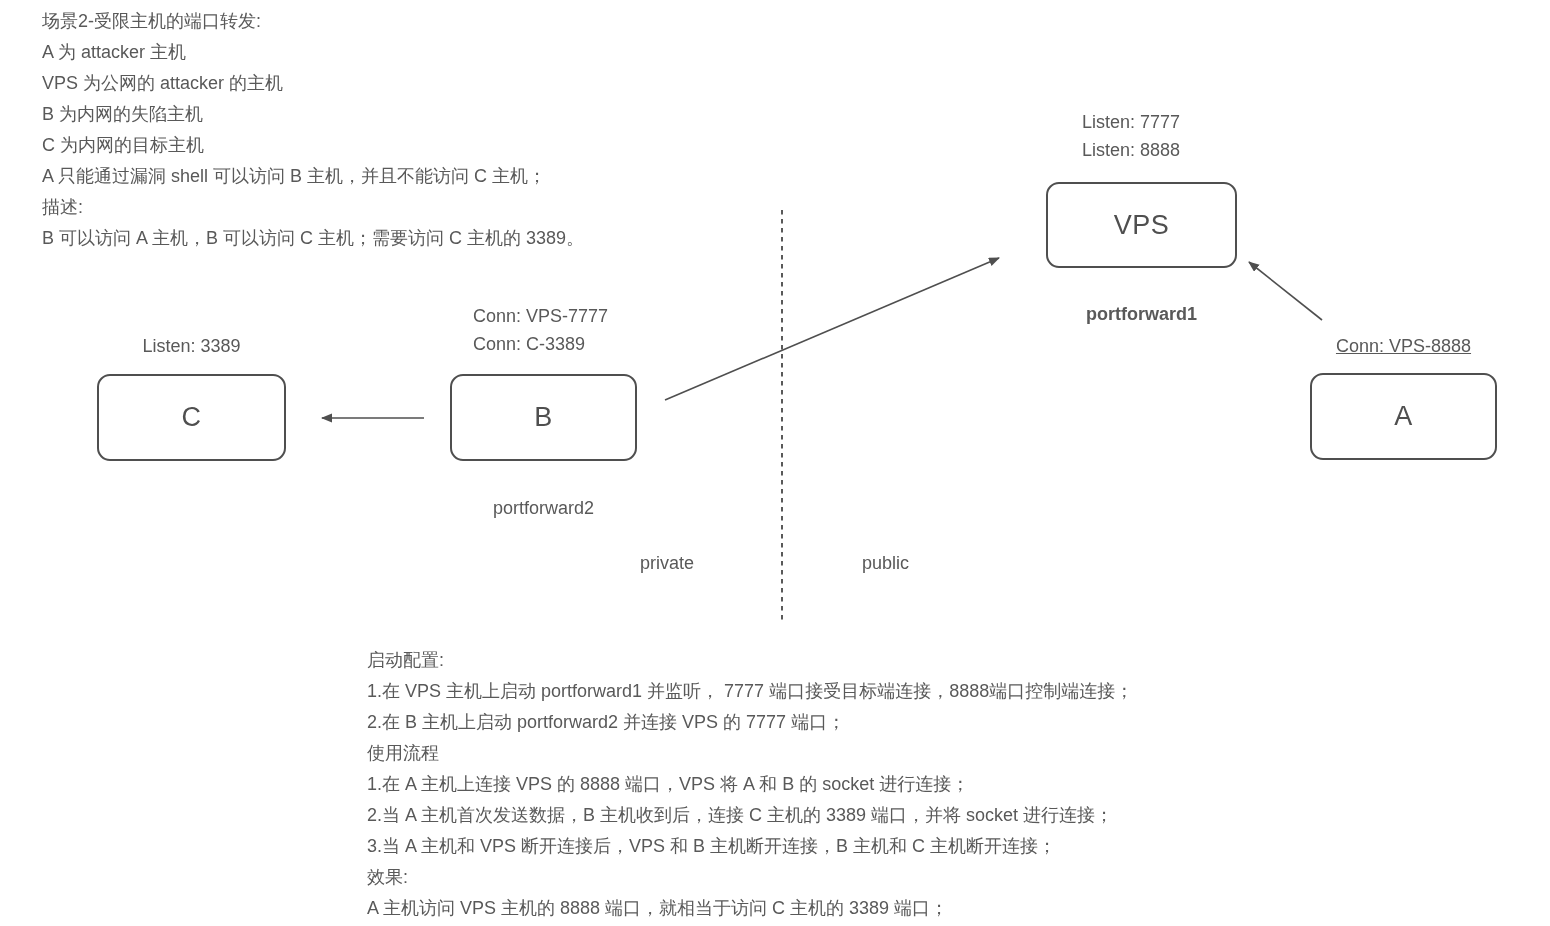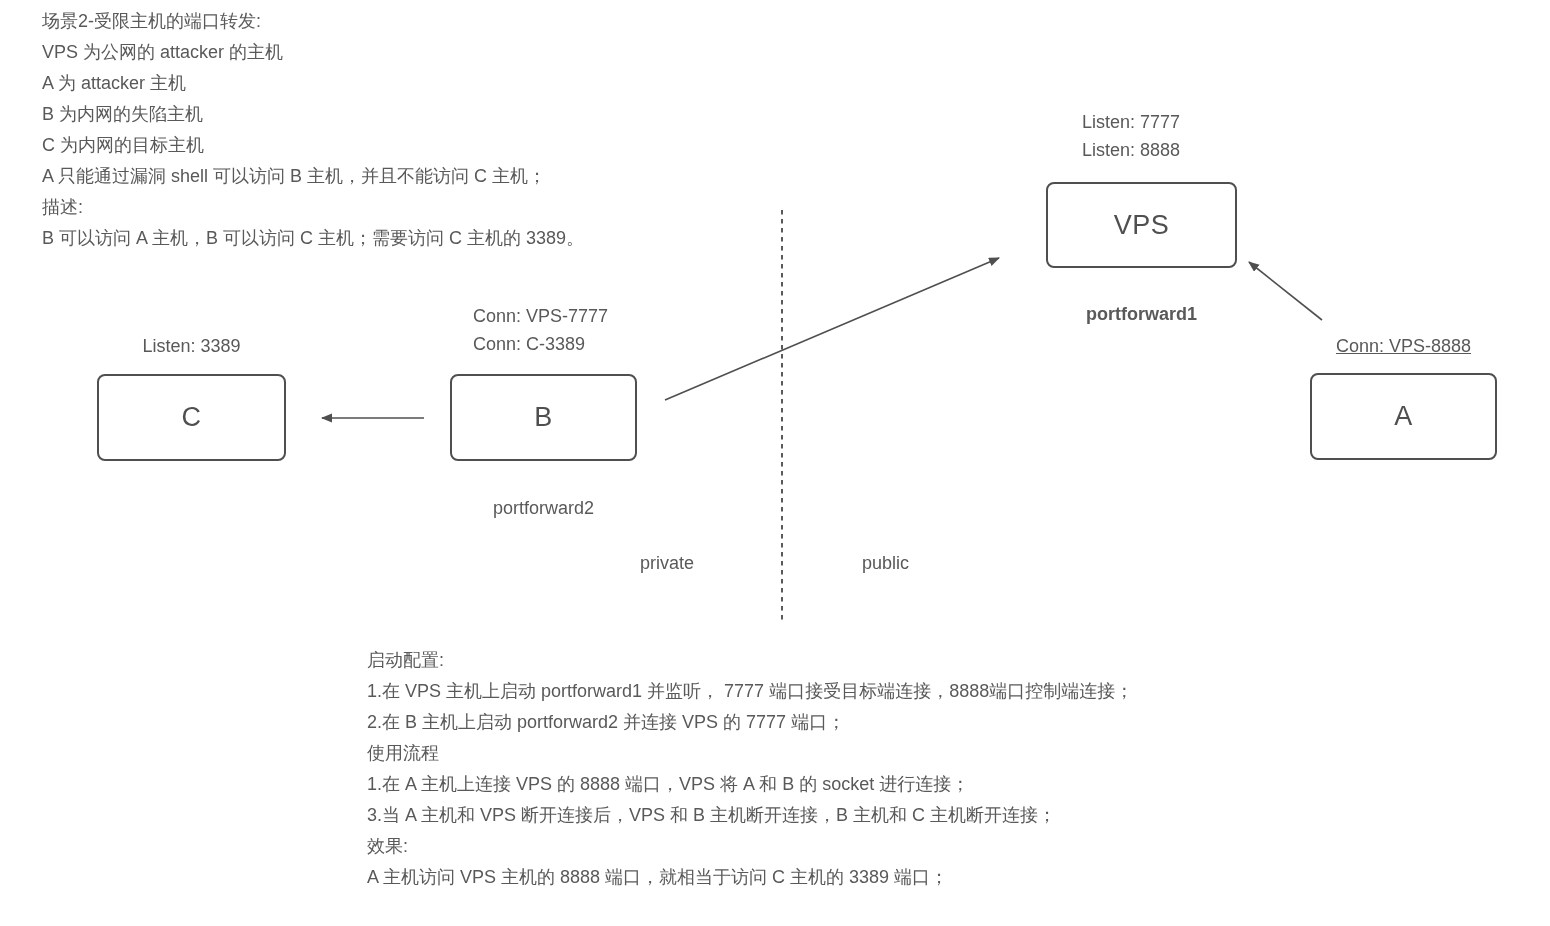--- a/index.html
+++ b/index.html
@@ -28,21 +28,21 @@
     font-size: 18px;
     line-height: 28px;
     white-space: nowrap;
     color: #595959;
   }
   .lbl.center { text-align: center; }
   .node {
     position: absolute;
     box-sizing: border-box;
     border: 2px solid #4f4f4f;
-    border-radius: 8px;
+    border-radius: 13px;
     background: #ffffff;
     display: flex;
     align-items: center;
     justify-content: center;
     font-size: 27px;
     color: #4f4f4f;
     letter-spacing: 0.5px;
   }
   #node-c   { left:  97px; top: 374px; width: 189px; height: 87px; }
   #node-b   { left: 450px; top: 374px; width: 187px; height: 87px; }
@@ -90,22 +90,22 @@
       </marker>
     </defs>
     <line class="divider" x1="782" y1="210" x2="782" y2="623"></line>
     <path class="edge" d="M424,418 L322,418" marker-end="url(#arrowhead)"></path>
     <path class="edge" d="M665,400 L999,258" marker-end="url(#arrowhead)"></path>
     <path class="edge" d="M1322,320 L1249,262" marker-end="url(#arrowhead)"></path>
   </svg>
 
   <div class="textblock" id="intro-block">
     <div>场景2-受限主机的端口转发:</div>
+    <div>A 为 attacker 主机</div>
     <div>VPS 为公网的 attacker 的主机</div>
-    <div>A 为 attacker 主机</div>
     <div>B 为内网的失陷主机</div>
     <div>C 为内网的目标主机</div>
     <div>A 只能通过漏洞 shell 可以访问 B 主机，并且不能访问 C 主机；</div>
     <div>描述:</div>
     <div>B 可以访问 A 主机，B 可以访问 C 主机；需要访问 C 主机的 3389。</div>
   </div>
 
   <div class="node" id="node-c">
     <span>C</span>
   </div>
@@ -152,18 +152,19 @@
   <div class="lbl" id="label-public">
     <span>public</span>
   </div>
 
   <div class="textblock" id="notes-block">
     <div>启动配置:</div>
     <div>1.在 VPS 主机上启动 portforward1 并监听， 7777 端口接受目标端连接，8888端口控制端连接；</div>
     <div>2.在 B 主机上启动 portforward2 并连接 VPS 的 7777 端口；</div>
     <div>使用流程</div>
     <div>1.在 A 主机上连接 VPS 的 8888 端口，VPS 将 A 和 B 的 socket 进行连接；</div>
+    <div>2.当 A 主机首次发送数据，B 主机收到后，连接 C 主机的 3389 端口，并将 socket 进行连接；</div>
     <div>3.当 A 主机和 VPS 断开连接后，VPS 和 B 主机断开连接，B 主机和 C 主机断开连接；</div>
     <div>效果:</div>
     <div>A 主机访问 VPS 主机的 8888 端口，就相当于访问 C 主机的 3389 端口；</div>
   </div>
 
 </div>
 
 </body></html>

